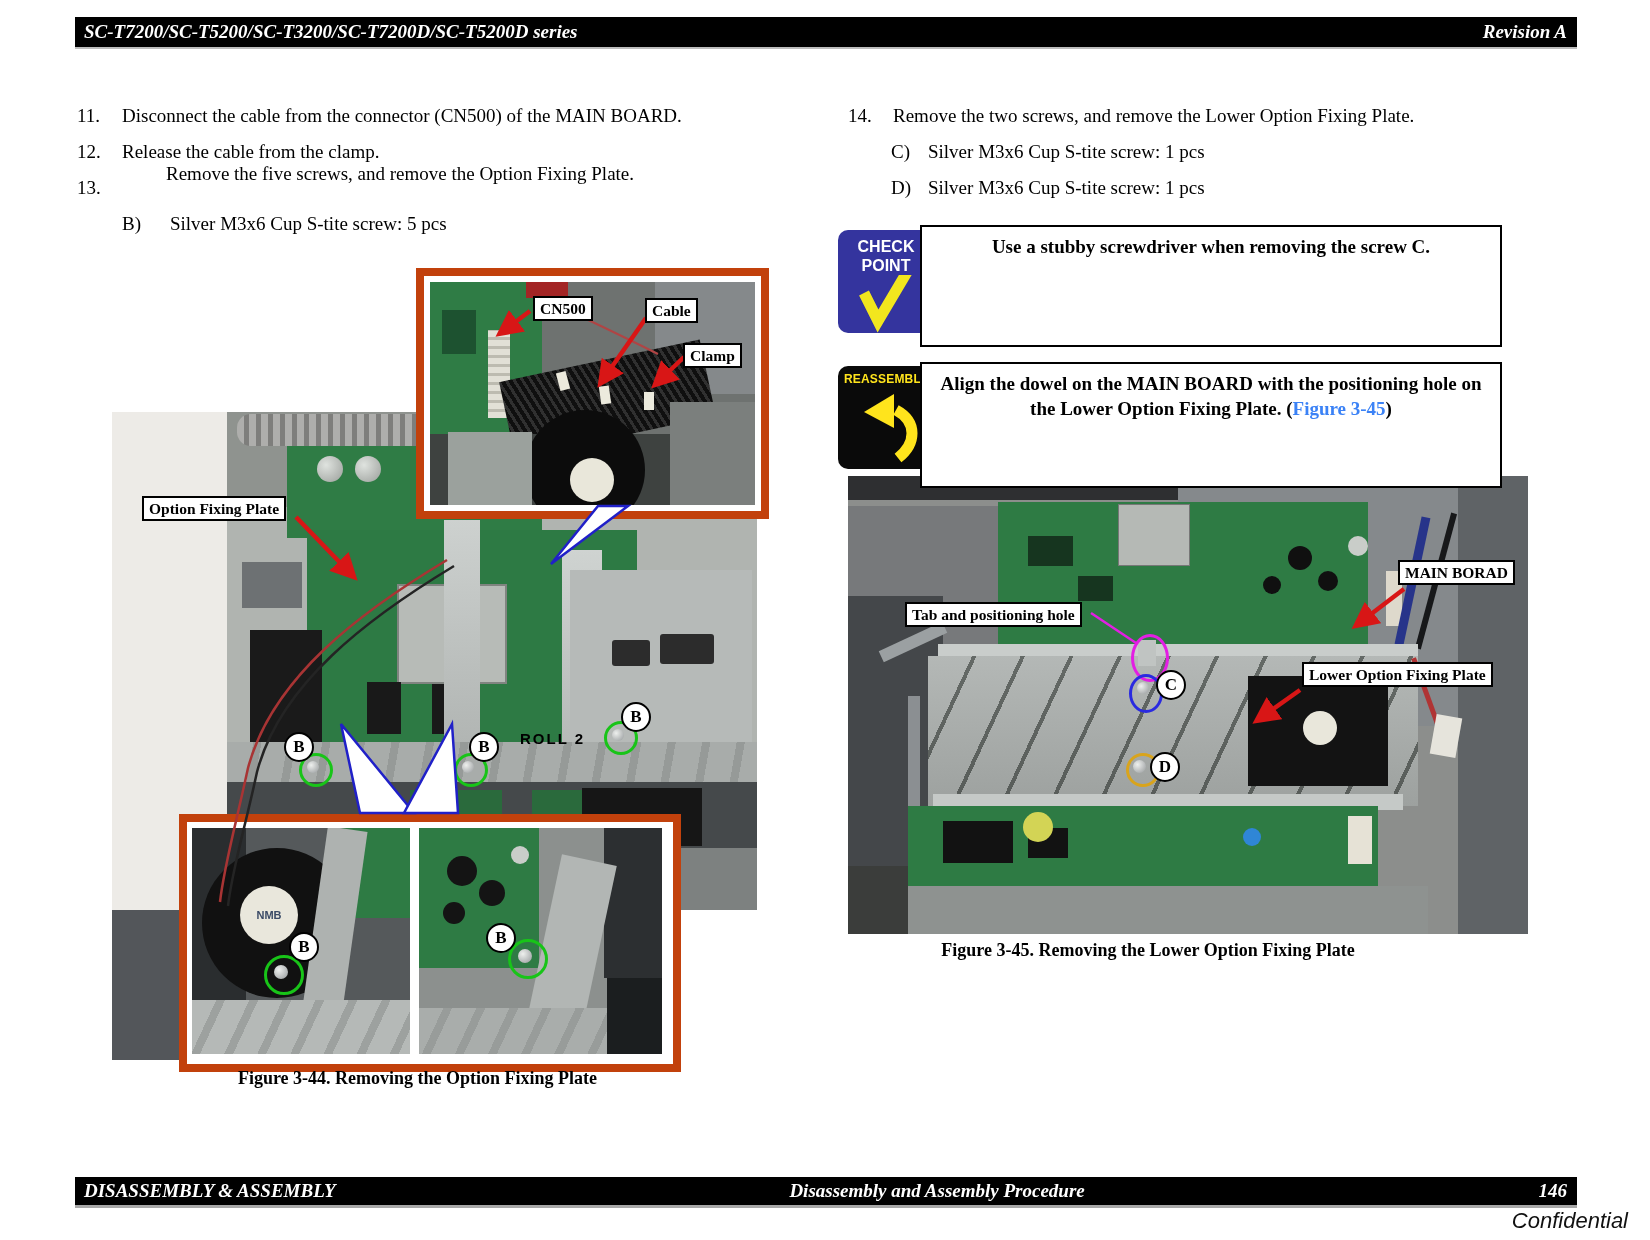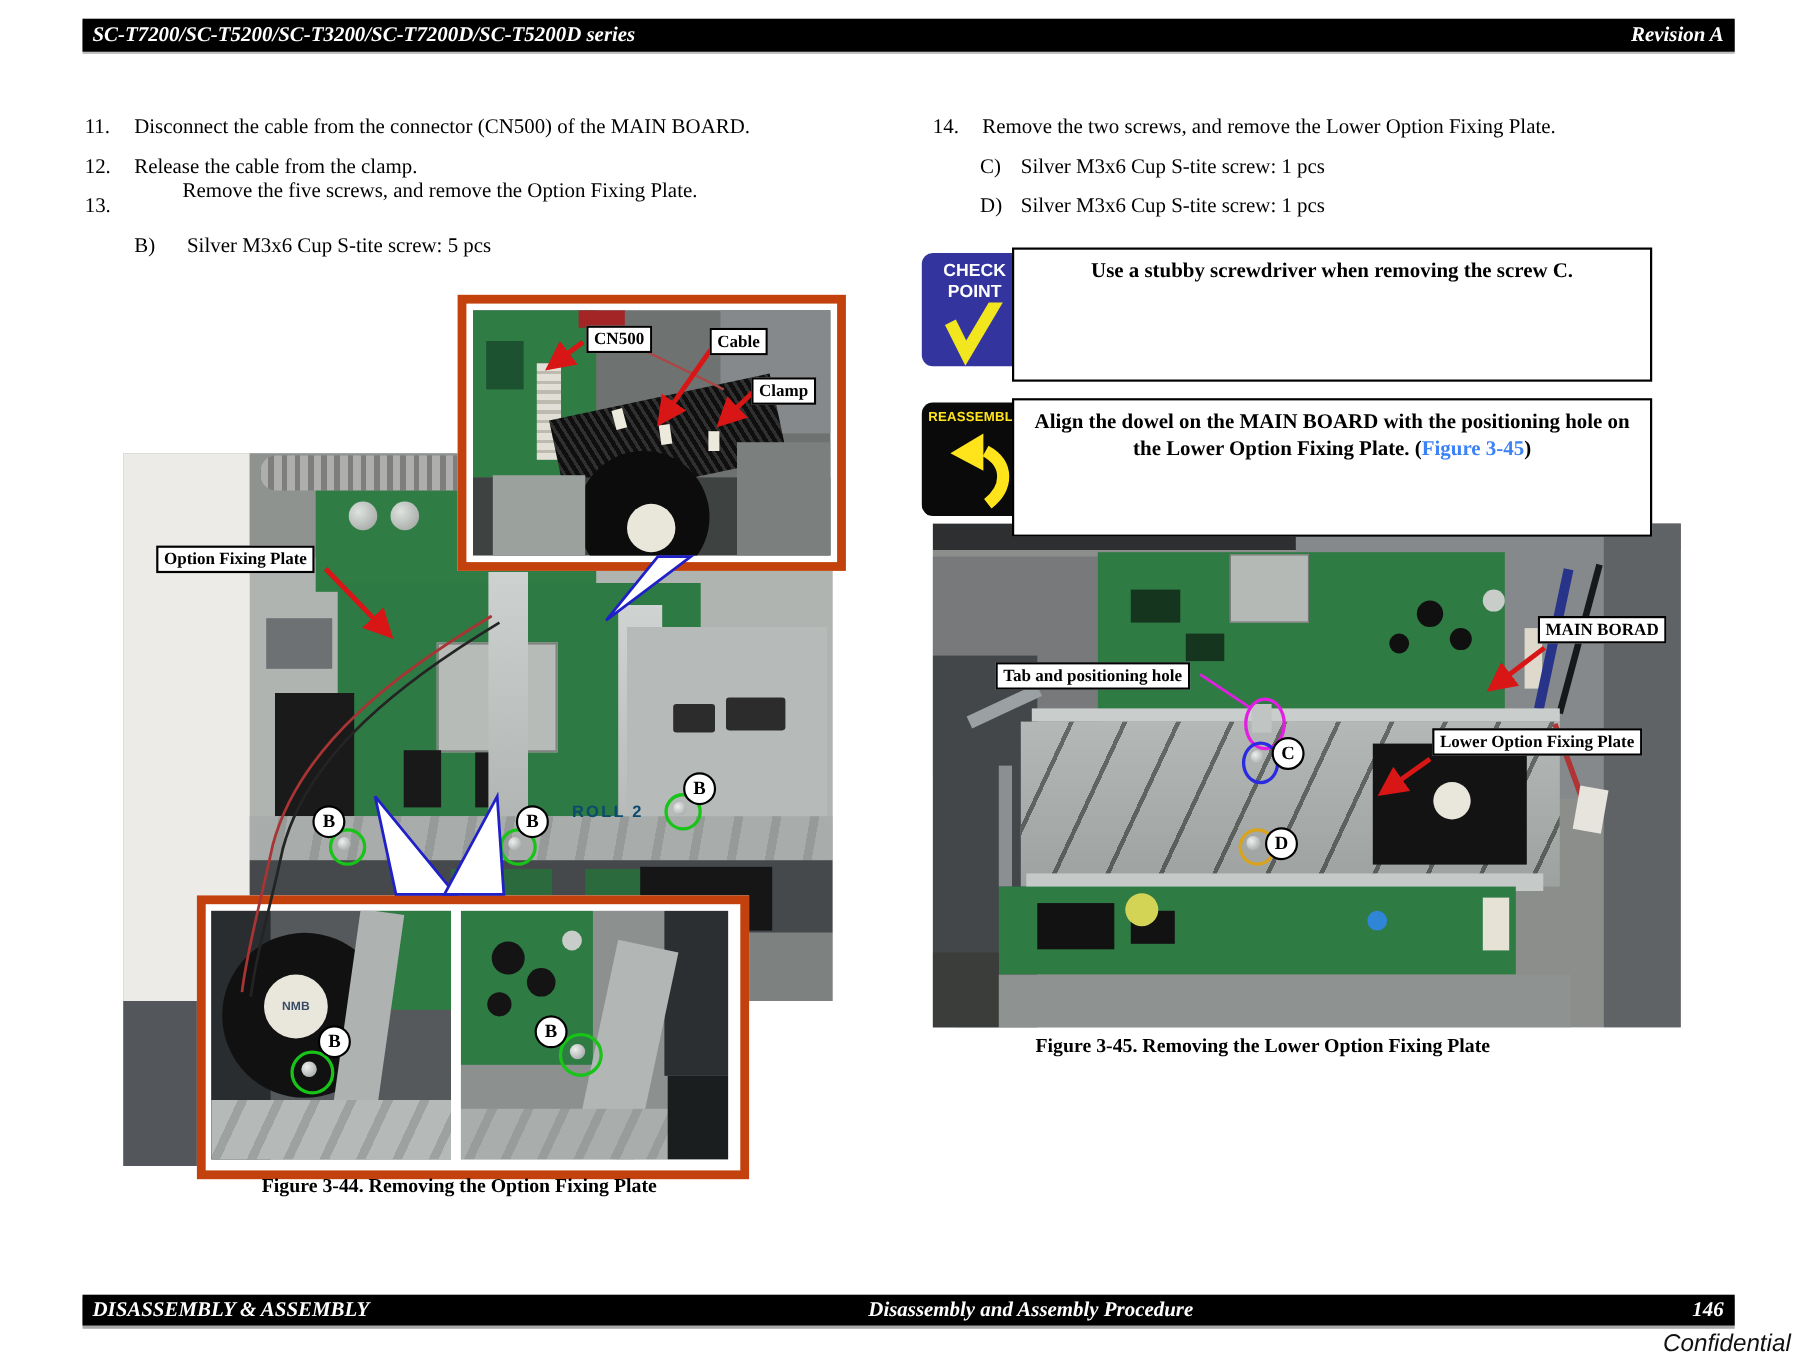--- a/index.html
+++ b/index.html
@@ -25,21 +25,21 @@
          background:radial-gradient(circle at 35% 35%,#eef0ee,#94989a);}
   .photo{position:absolute;overflow:hidden;z-index:5;}
   .pd{position:absolute;}
   .inset{position:absolute;background:#fff;border:8px solid #c2410c;z-index:10;}
   .caption{position:absolute;text-align:center;font:bold 18px "Liberation Serif",serif;z-index:40;}
   .notebox{position:absolute;border:2px solid #000;background:#fff;z-index:20;}
   .notebox .ntext{padding:7px 12px;font:bold 19px "Liberation Serif",serif;line-height:25px;text-align:center;}
   .badge{position:absolute;border-radius:10px;z-index:20;text-align:center;overflow:hidden;}
   .figref{color:#3b82f6;}
   #overlay{position:absolute;left:0;top:0;z-index:34;pointer-events:none;}
-  .phototext{position:absolute;font:bold 15px "Liberation Sans",sans-serif;letter-spacing:2px;color:#0c4a6e;z-index:8;}
+  .phototext{position:absolute;font:bold 15px "Liberation Sans",sans-serif;letter-spacing:2px;color:#000000;z-index:8;}
 </style>
 </head>
 <body>
 
 <div id="page">
 
   <div class="bar" style="top:17px;">
     <span class="pad-l">SC-T7200/SC-T5200/SC-T3200/SC-T7200D/SC-T5200D series</span>
     <span class="pad-r">Revision A</span>
   </div>

